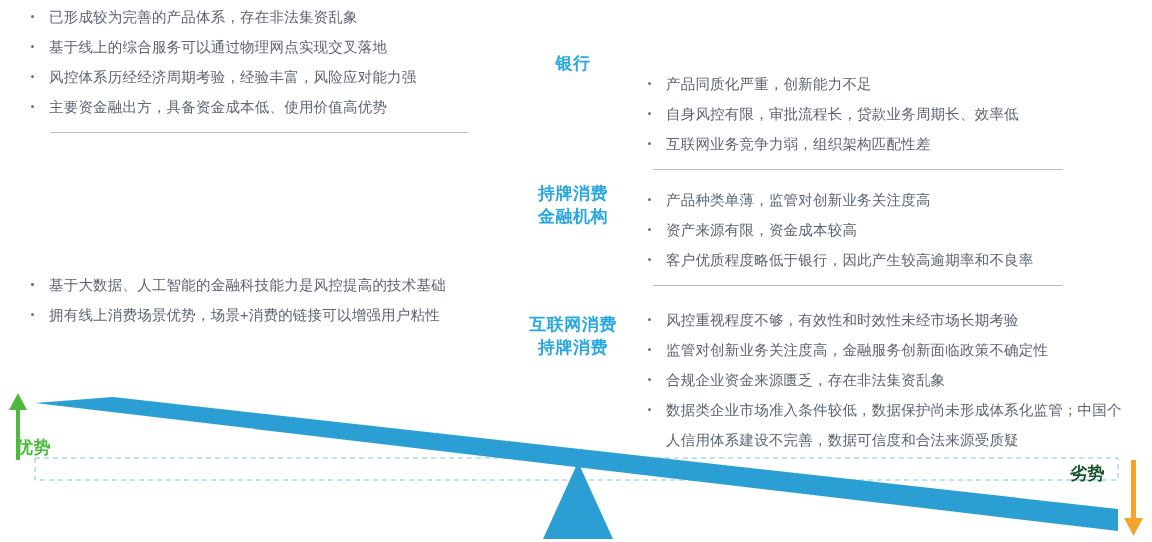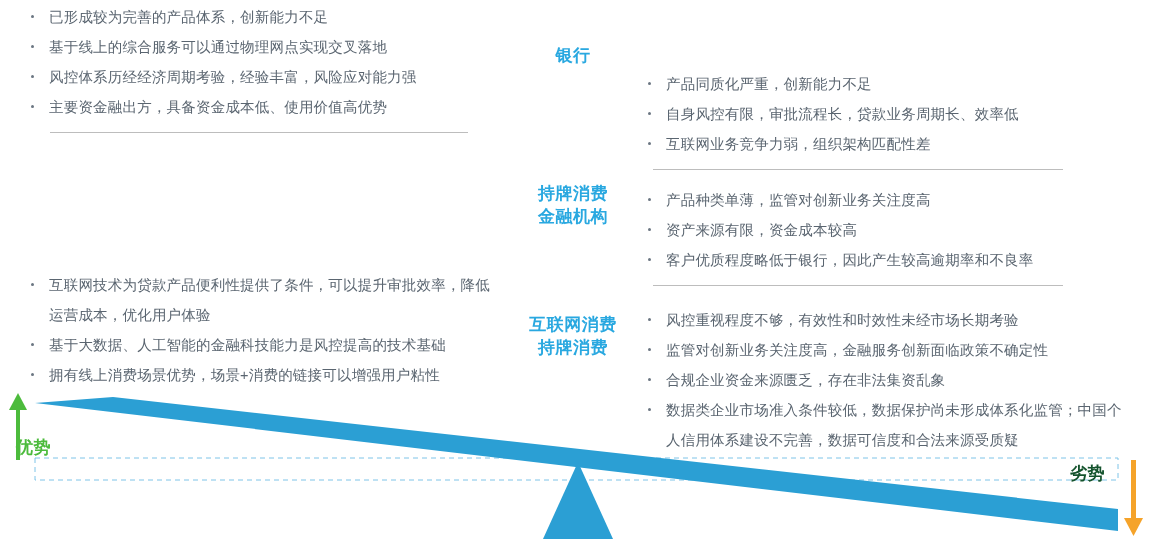--- a/index.html
+++ b/index.html
@@ -106,48 +106,48 @@
     font-weight: bold;
     letter-spacing: 1px;
     margin-top: 48px;
   }
 </style>
 </head>
 <body>
 
 <div id="slide">
 
-  <div class="cat-label" style="left:508px; top:44px;">
+  <div class="cat-label" style="left:508px; top:52px;">
     <span>银行</span>
   </div>
 
   <div class="cat-label" style="left:508px; top:182px;">
     <div>持牌消费</div>
     <div>金融机构</div>
   </div>
 
   <div class="cat-label" style="left:508px; top:313px;">
     <div>互联网消费</div>
     <div>持牌消费</div>
   </div>
 
   <div class="col-left" style="top:2px;">
     <ul class="bullets">
-      <li><span class="bdot"></span><span>已形成较为完善的产品体系，创新能力不足</span></li>
+      <li><span class="bdot"></span><span>已形成较为完善的产品体系，存在非法集资乱象</span></li>
       <li><span class="bdot"></span><span>基于线上的综合服务可以通过物理网点实现交叉落地</span></li>
       <li><span class="bdot"></span><span>风控体系历经经济周期考验，经验丰富，风险应对能力强</span></li>
       <li><span class="bdot"></span><span>主要资金融出方，具备资金成本低、使用价值高优势</span></li>
     </ul>
     <div class="divider divider-left"></div>
   </div>
 
 
   <div class="col-left" style="top:270px;">
     <ul class="bullets">
-      <li class="wrap" style="width:455px"><span class="bdot"></span><span>互联网技术为贷款产品便利性提供了条件，可以提升审批效率，降低运营成本，优化用户体验</span></li>
+      <li class="wrap" style="width:455px"><span class="bdot"></span></li>
       <li><span class="bdot"></span><span>基于大数据、人工智能的金融科技能力是风控提高的技术基础</span></li>
       <li><span class="bdot"></span><span>拥有线上消费场景优势，场景+消费的链接可以增强用户粘性</span></li>
     </ul>
   </div>
 
   <div class="col-right" style="top:54px;margin-top:15px;">
     <ul class="bullets">
       <li><span class="bdot"></span><span>产品同质化严重，创新能力不足</span></li>
       <li><span class="bdot"></span><span>自身风控有限，审批流程长，贷款业务周期长、效率低</span></li>
       <li><span class="bdot"></span><span>互联网业务竞争力弱，组织架构匹配性差</span></li>

